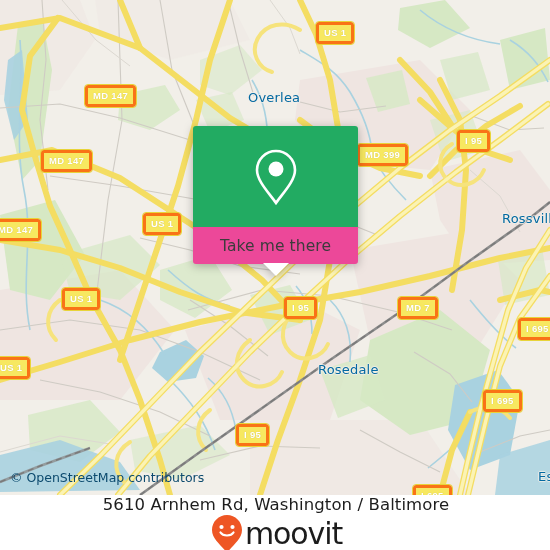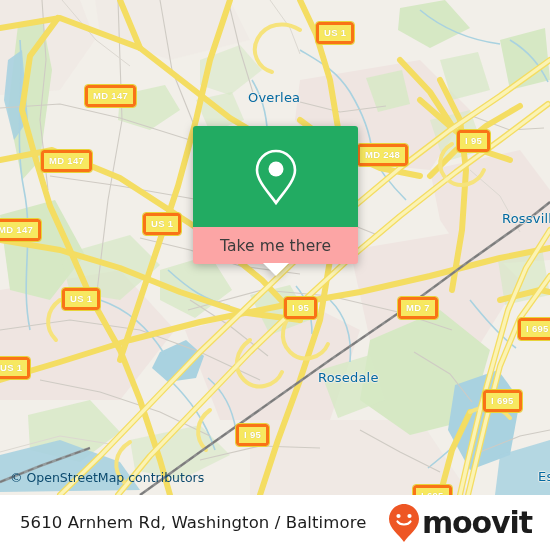--- a/index.html
+++ b/index.html
@@ -79,21 +79,21 @@
     height: 101px;
     background: #27ae60;
     background: #22ab62;
     border-radius: 3px 3px 0 0;
     display: flex;
     align-items: center;
     justify-content: center;
   }
   #callout-white {
     height: 37px;
-    background: #fca5a5;
+    background: #ec4899;
     border-radius: 0 0 3px 3px;
     display: flex;
     align-items: center;
     justify-content: center;
     position: relative;
   }
   #callout-label {
     font-size: 15.5px;
     color: #3c3c3c;
     font-family: "DejaVu Sans", sans-serif;
@@ -117,36 +117,37 @@
     left: 0;
     top: 495px;
     width: 550px;
     height: 55px;
     background: #ffffff;
     display: flex;
     align-items: center;
     justify-content: space-between;
     box-sizing: border-box;
     padding: 0 18px 0 20px;
+    flex-direction: column;
   }
   #footer-address {
     font-size: 16.5px;
     color: #1d1d1d;
     font-family: "DejaVu Sans", sans-serif;
     letter-spacing: .1px;
     white-space: nowrap;
   }
   #footer-logo {
     display: flex;
     align-items: center;
     gap: 1px;
   }
   #logo-wordmark {
     font-size: 30px;
-    font-weight: bold;
+    font-weight: normal;
     color: #1c1c1c;
     font-family: "DejaVu Sans", sans-serif;
     letter-spacing: -1.1px;
     line-height: 1;
   }
 </style>
 </head>
 <body>
 
 <div id="screen">
@@ -286,28 +287,28 @@
       <path class="mjc" d="M550 276 L520 318 L500 366 L486 420 L474 470 L468 495"></path>
 
       <path class="railb" d="M140 495 L200 452 L265 406 L330 360 L400 312 L468 262 L530 218 L550 202"></path>
       <path class="rail" d="M140 495 L200 452 L265 406 L330 360 L400 312 L468 262 L530 218 L550 202"></path>
       <path class="railb" d="M0 482 L40 466 L90 448" opacity=".8"></path>
       <path class="rail" d="M0 482 L40 466 L90 448"></path>
     </svg>
 
     <div class="map-label" style="left:248px; top:90px;">Overlea</div>
     <div class="map-label" style="left:502px; top:211px;">Rossville</div>
-    <div class="map-label" style="left:318px; top:370px;">Rosedale</div>
+    <div class="map-label" style="left:318px; top:362px;">Rosedale</div>
     <div class="map-label" style="left:538px; top:469px;">Es</div>
 
     <div class="shield" style="left:316px; top:22px;">US 1</div>
     <div class="shield" style="left:85px; top:85px;">MD 147</div>
     <div class="shield" style="left:457px; top:130px;">I 95</div>
     <div class="shield" style="left:41px; top:150px;">MD 147</div>
-    <div class="shield" style="left:357px; top:144px;">MD 248</div>
+    <div class="shield" style="left:357px; top:144px;">MD 399</div>
     <div class="shield" style="left:143px; top:213px;">US 1</div>
     <div class="shield" style="left:-10px; top:219px;">MD 147</div>
     <div class="shield" style="left:62px; top:288px;">US 1</div>
     <div class="shield" style="left:284px; top:297px;">I 95</div>
     <div class="shield" style="left:398px; top:297px;">MD 7</div>
     <div class="shield" style="left:518px; top:318px;">I 695</div>
     <div class="shield" style="left:-8px; top:357px;">US 1</div>
     <div class="shield" style="left:483px; top:390px;">I 695</div>
     <div class="shield" style="left:236px; top:424px;">I 95</div>
     <div class="shield" style="left:413px; top:485px;">I 695</div>

